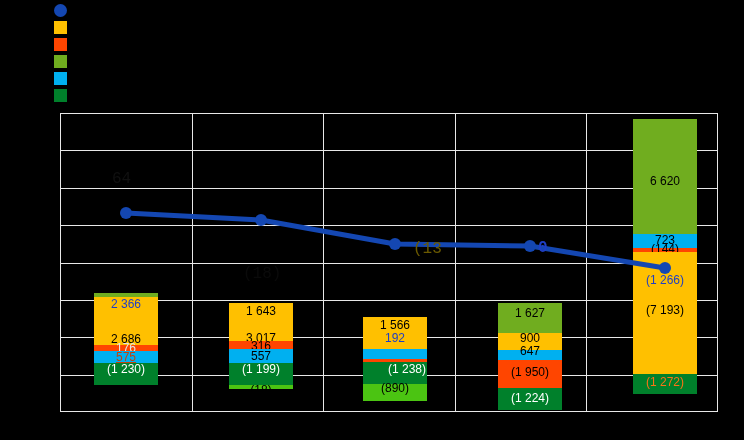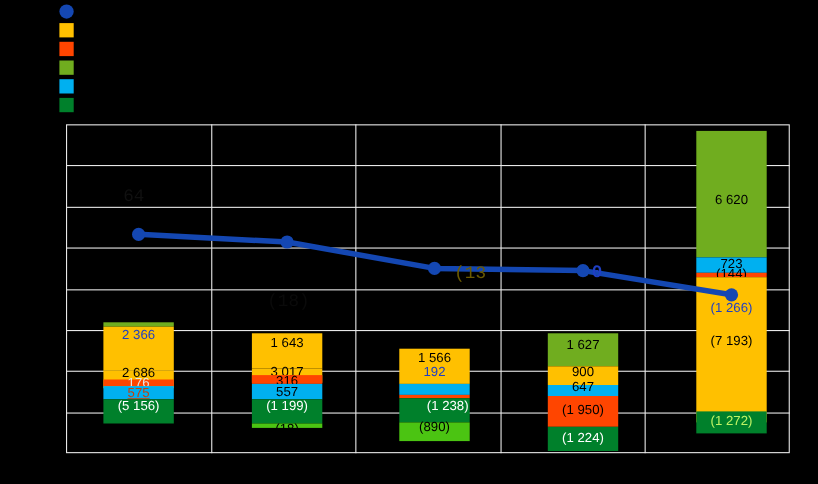--- a/index.html
+++ b/index.html
@@ -81,21 +81,21 @@
           <div class="seg" style="top: 180px; height: 4px; background: rgb(112, 173, 31);"></div>
           <div class="seg" style="top: 184px; height: 40px; background: rgb(255, 192, 0);"></div>
           <div class="seglab" style="top: 184px; color: rgb(31, 63, 196);">2 366</div>
           <div class="seg" style="top: 224px; height: 16px; background: rgb(255, 192, 0);"></div>
           <div class="seglab" style="top: 219px; color: rgb(0, 0, 0);">2 686</div>
           <div class="seg" style="top: 232px; height: 6px; background: rgb(255, 69, 0);"></div>
           <div class="seglab" style="top: 228px; color: #e5e5e5;">176</div>
           <div class="seg" style="top: 238px; height: 12px; background: rgb(0, 176, 240);"></div>
           <div class="seglab" style="top: 237px; color: #c2410c; text-decoration: underline;">575</div>
           <div class="seg" style="top: 250px; height: 22px; background: rgb(0, 128, 43);"></div>
-          <div class="seglab" style="top: 249px; color: rgb(255, 255, 255);">(5 156)</div>
+          <div class="seglab" style="top: 249px; color: rgb(255, 255, 255);">(1 230)</div>
         </div>
         <div class="bar" style="left: 169px; top: 0px; width: 64px; height: 258px;">
           <div class="seg" style="top: 190px; height: 32px; background: rgb(255, 192, 0);"></div>
           <div class="seglab" style="top: 191px; color: rgb(0, 0, 0);">1 643</div>
           <div class="seg" style="top: 222px; height: 13px; background: rgb(255, 192, 0);"></div>
           <div class="seglab" style="top: 218px; color: rgb(0, 0, 0);">3 017</div>
           <div class="seg" style="top: 228px; height: 8px; background: rgb(255, 69, 0);"></div>
           <div class="seglab" style="top: 226px; color: rgb(0, 0, 0);">316</div>
           <div class="seg" style="top: 236px; height: 14px; background: rgb(0, 176, 240);"></div>
           <div class="seglab" style="top: 236px; color: rgb(0, 0, 0);">557</div>
@@ -131,21 +131,21 @@
           <div class="seg" style="top: 6px; height: 115px; background: rgb(112, 173, 31);"></div>
           <div class="seglab" style="top: 61px; color: rgb(0, 0, 0);">6 620</div>
           <div class="seg" style="top: 121px; height: 14px; background: rgb(0, 176, 240);"></div>
           <div class="seglab" style="top: 120px; color: rgb(0, 0, 0);">723</div>
           <div class="seg" style="top: 135px; height: 4px; background: rgb(255, 69, 0);"></div>
           <div class="seglab" style="top: 129px; color: rgb(0, 0, 0);">(144)</div>
           <div class="seg" style="top: 139px; height: 132px; background: rgb(255, 192, 0);"></div>
           <div class="seglab" style="top: 190px; color: rgb(0, 0, 0);">(7 193)</div>
           <div class="seglab" style="top: 160px; color: rgb(31, 63, 196);">(1 266)</div>
           <div class="seg" style="top: 261px; height: 20px; background: rgb(0, 128, 43);"></div>
-          <div class="seglab" style="top: 262px; color: #bef264;">(1 272)</div>
+          <div class="seglab" style="top: 262px; color: #f97316;">(1 272)</div>
         </div>
       </div>
     <svg id="lineLayer" viewBox="0 0 658 299" preserveAspectRatio="none">
         <polyline points="66,100 201,107 335,131 470,133 605,155" fill="none" stroke="#1447b2" stroke-width="5" stroke-linejoin="round" stroke-linecap="round"></polyline>
         <circle cx="66" cy="100" r="6" fill="#1447b2"></circle>
         <circle cx="201" cy="107" r="6" fill="#1447b2"></circle>
         <circle cx="335" cy="131" r="6" fill="#1447b2"></circle>
         <circle cx="470" cy="133" r="6" fill="#1447b2"></circle>
         <circle cx="605" cy="155" r="6" fill="#1447b2"></circle>
       </svg>

